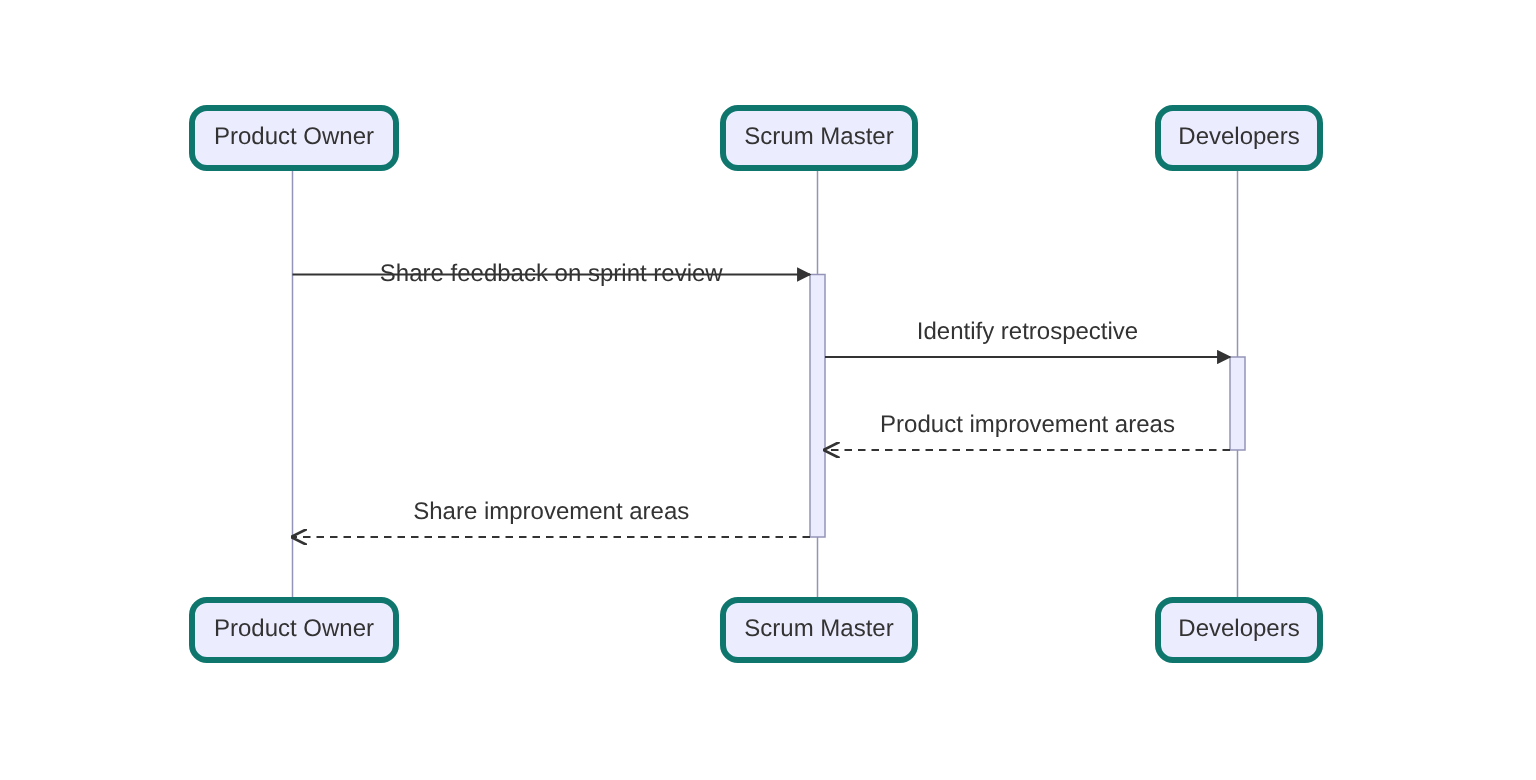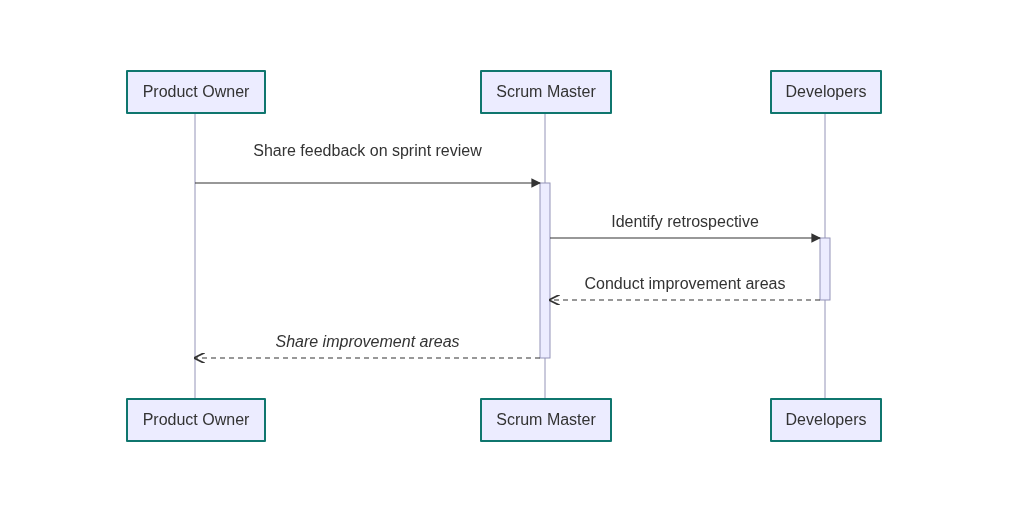--- a/index.html
+++ b/index.html
@@ -10,22 +10,22 @@
     background: #ffffff;
     font-family: "Trebuchet MS", "Lucida Sans Unicode", "Lucida Grande", sans-serif;
     font-size: 16px;
     color: #333333;
   }
   .participant-box {
     position: absolute;
     box-sizing: border-box;
     height: 44px;
     background: #ECECFF;
-    border: 2px solid #0f766e;
-    border-radius: 1px;
+    border: 4px solid #0f766e;
+    border-radius: 12px;
     display: flex;
     align-items: center;
     justify-content: center;
   }
   .participant-box span {
     white-space: nowrap;
   }
   .msg-label {
     position: absolute;
     text-align: center;
@@ -76,16 +76,16 @@
 <div class="participant-box" style="left:126px; top:398px; width:140px;">
   <span>Product Owner</span>
 </div>
 <div class="participant-box" style="left:480px; top:398px; width:132px;">
   <span>Scrum Master</span>
 </div>
 <div class="participant-box" style="left:770px; top:398px; width:112px;">
   <span>Developers</span>
 </div>
 
-<div class="msg-label" style="left:195px; top:142px; width:345px;">Share feedback on sprint review</div>
+<div class="msg-label" style="left:195px; top:174px; width:345px;">Share feedback on sprint review</div>
 <div class="msg-label" style="left:550px; top:213px; width:270px;">Identify retrospective</div>
-<div class="msg-label" style="left:550px; top:275px; width:270px;">Conduct improvement areas</div>
-<div class="msg-label" style="left:195px; top:333px; width:345px;font-style:italic;">Share improvement areas</div>
+<div class="msg-label" style="left:550px; top:275px; width:270px;">Product improvement areas</div>
+<div class="msg-label" style="left:195px; top:333px; width:345px;">Share improvement areas</div>
 
 </body></html>

